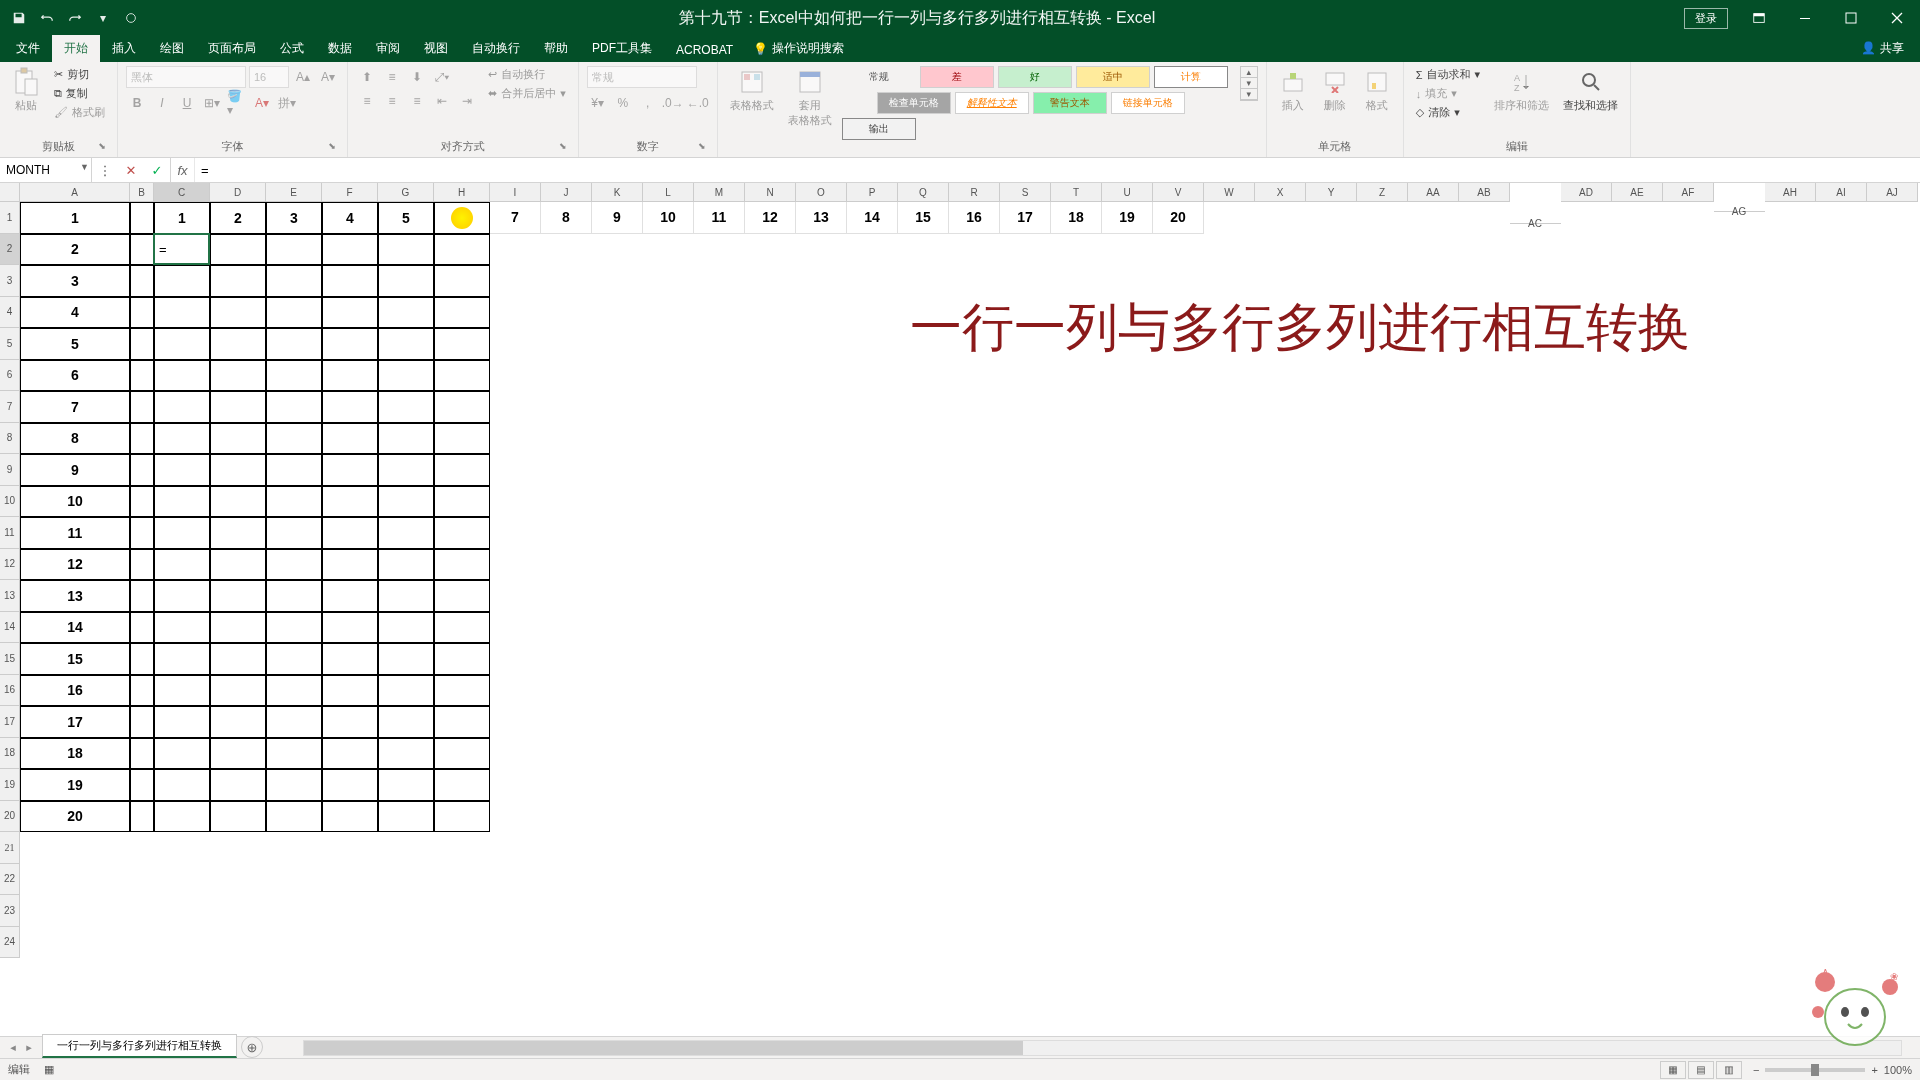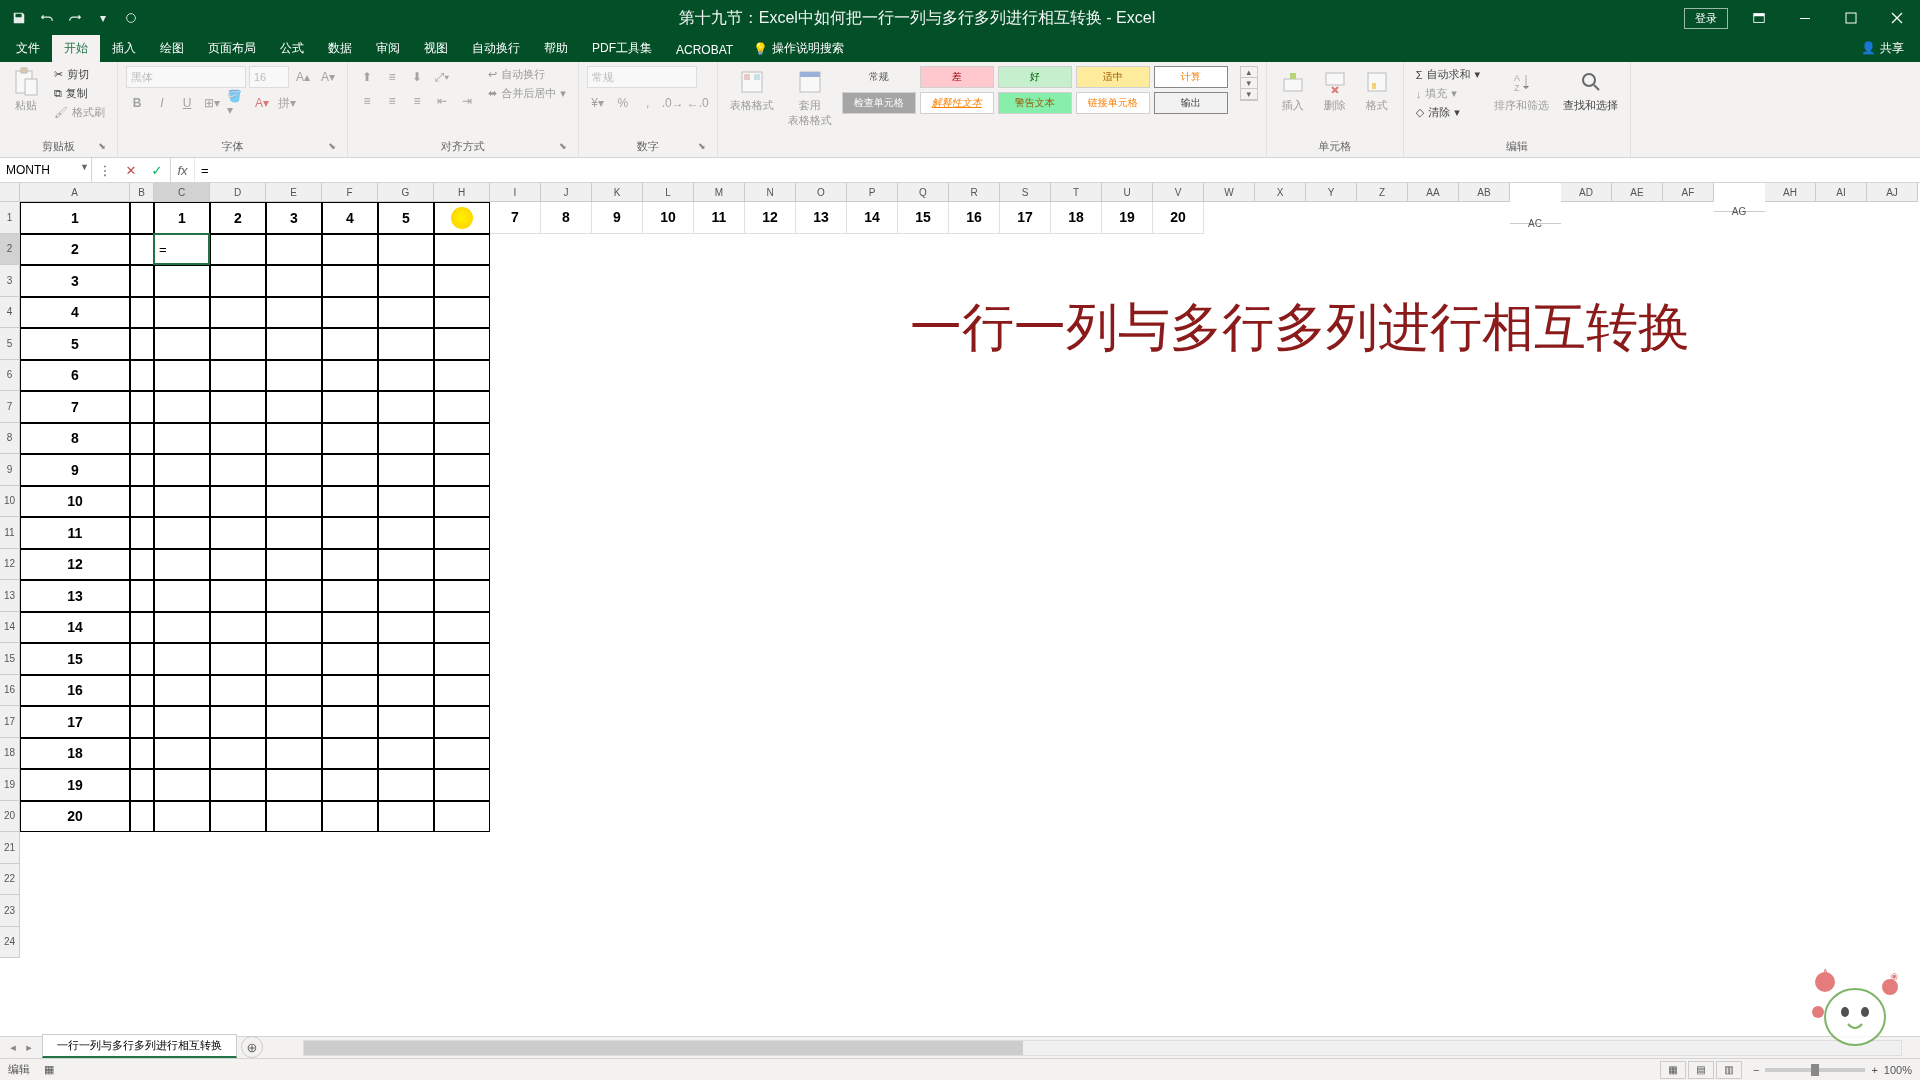--- a/index.html
+++ b/index.html
@@ -38,21 +38,21 @@
 .sel { height: 22px; border: 1px solid #c8c8c8; background: #fff; display: flex; align-items: center; padding: 0 4px; font-size: 11px; color: #888; }
 .disabled { opacity: 0.5; }
 .txtbtn { font-size: 11px; color: #444; padding: 1px 4px; display: flex; align-items: center; gap: 4px; }
 
 
 .styles { display: flex; gap: 4px; flex-wrap: wrap; width: 390px; }
 .stylecell { width: 74px; height: 22px; border: 1px solid #d0d0d0; font-size: 10px; display: flex; align-items: center; justify-content: center; background: #fff; }
 .stylecell.head { border: none; background: transparent; color: #555; }
 .stylecell.accent { background: #c6efce; color: #006100; }
 .stylecell.bad { background: #ffc7ce; color: #9c0006; }
-.stylecell.check { background: #a5a5a5; color: #fff; }
+.stylecell.check { background: #a5a5a5; color: #fff; margin-left: 35px; }
 .stylecell.link { background: #fff; color: #ff8001; font-style: italic; text-decoration: underline; }
 .stylecell.warn { background: #86efac; color: #9c5700; }
 .stylecell.neutral { background: #ffeb9c; color: #9c5700; }
 .stylecell.output { background: #f2f2f2; color: #3f3f3f; border: 1px solid #888; }
 .stylecell.calc { background: #fff; color: #fa7d00; border: 1px solid #888; }
 .stylecell.linked { background: #fff; color: #fa7d00; }
 .style-scroll { width: 18px; display: flex; flex-direction: column; border: 1px solid #c8c8c8; margin-left: 2px; }
 .style-scroll div { flex: 1; display: flex; align-items: center; justify-content: center; font-size: 9px; color: #666; border-bottom: 1px solid #c8c8c8; }
 
 
@@ -455,21 +455,21 @@
       <div class="rh" style="height: 31.5px;">11</div>
       <div class="rh" style="height: 31.5px;">12</div>
       <div class="rh" style="height: 31.5px;">13</div>
       <div class="rh" style="height: 31.5px;">14</div>
       <div class="rh" style="height: 31.5px;">15</div>
       <div class="rh" style="height: 31.5px;">16</div>
       <div class="rh" style="height: 31.5px;">17</div>
       <div class="rh" style="height: 31.5px;">18</div>
       <div class="rh" style="height: 31.5px;">19</div>
       <div class="rh" style="height: 31.5px;">20</div>
-      <div class="rh" style="height: 31.5px;">21</div>
+      <div class="rh" style="height: 31.5px; font-family: Liberation Serif, serif;">21</div>
       <div class="rh" style="height: 31.5px;">22</div>
       <div class="rh" style="height: 31.5px;">23</div>
       <div class="rh" style="height: 31.5px;">24</div>
     </div>
   <div class="cells" id="cells">
       <div class="cell bordered bold" style="left: 0px; top: 0px; width: 110px; height: 31.5px;">1</div>
       <div class="cell bordered bold" style="left: 0px; top: 31.5px; width: 110px; height: 31.5px;">2</div>
       <div class="cell bordered bold" style="left: 0px; top: 63px; width: 110px; height: 31.5px;">3</div>
       <div class="cell bordered bold" style="left: 0px; top: 94.5px; width: 110px; height: 31.5px;">4</div>
       <div class="cell bordered bold" style="left: 0px; top: 126px; width: 110px; height: 31.5px;">5</div>

